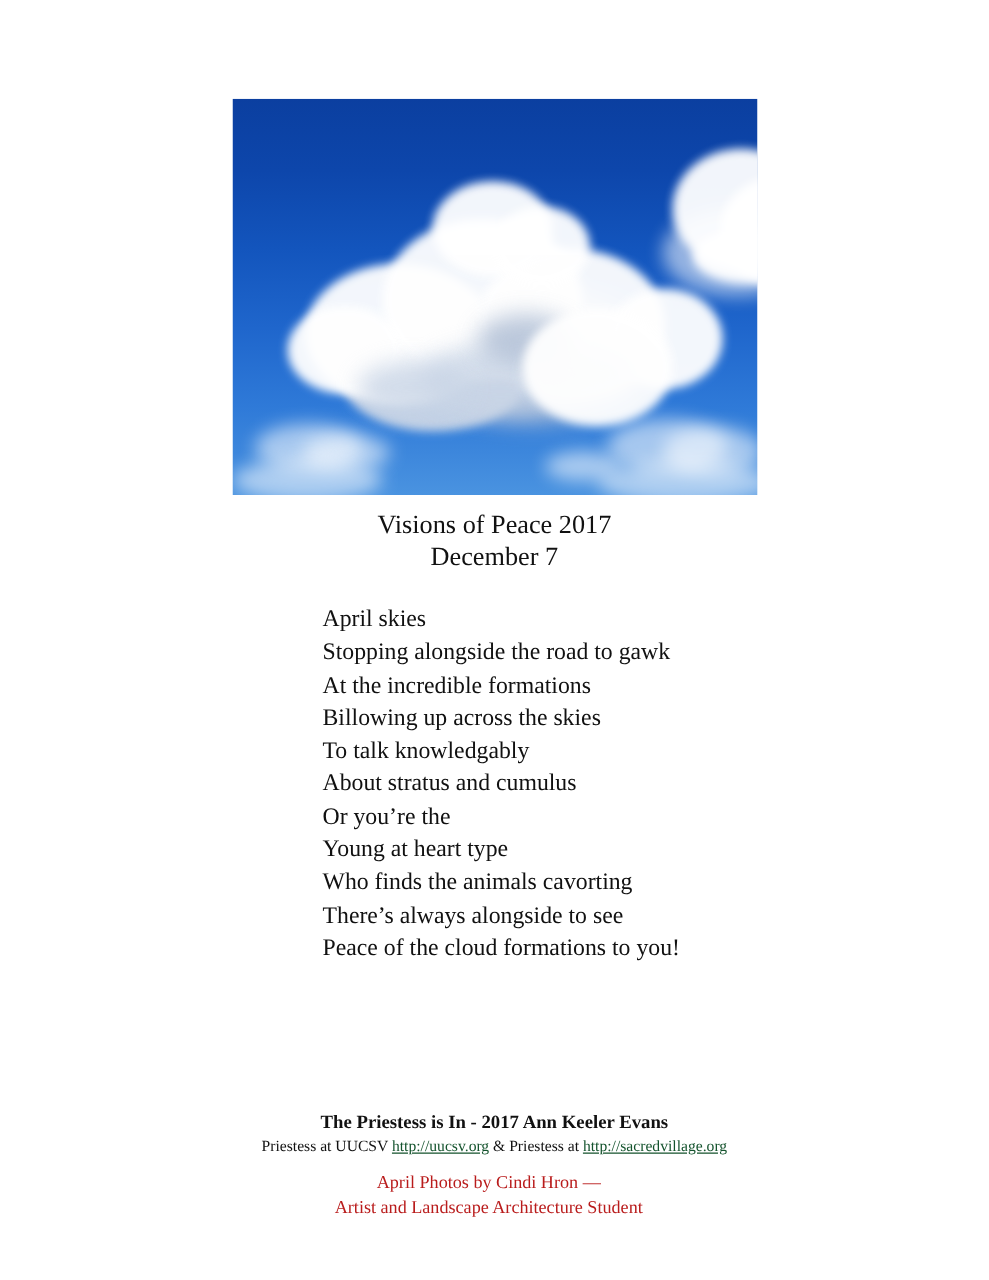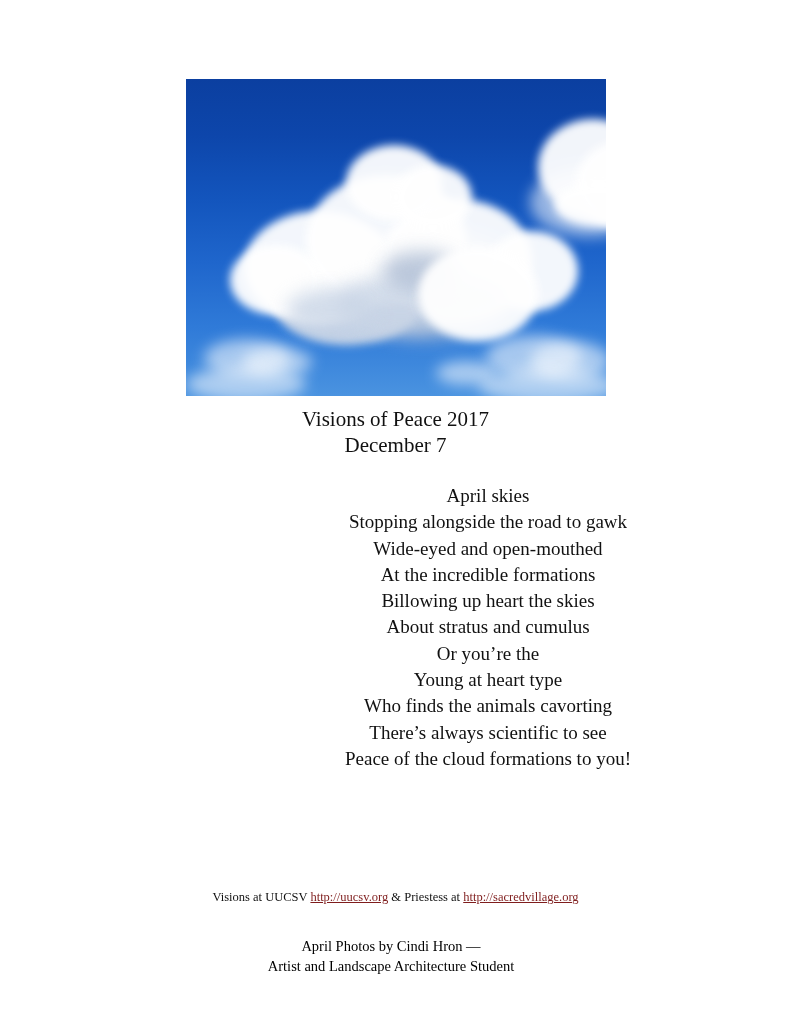--- a/index.html
+++ b/index.html
@@ -101,53 +101,53 @@
 
   .poem {
     position: absolute;
     left: 258px;
     top: 483px;
     width: 460px;
     font-size: 19px;
     line-height: 26.3px;
     color: #111111;
   }
-  .poem .line { white-space: pre; text-align: center; }
+  .poem .line { white-space: pre; }
 
   .credits {
     position: absolute;
     left: 0;
     top: 888px;
     width: 791px;
     text-align: center;
     color: #111111;
   }
   .credit-main {
     font-size: 15px;
     font-weight: bold;
     line-height: 20px;
   }
   .credit-sub {
     font-size: 12.5px;
     line-height: 18px;
   }
   .credit-sub a,
   .credit-link {
-    color: #7f1d1d;
+    color: #14532d;
     margin-top: 44px;
   }
   .photo-credit {
     position: absolute;
     left: 0;
     top: 936px;
     width: 782px;
     text-align: center;
     font-size: 14.5px;
     line-height: 20px;
-    color: #000000;
+    color: #b91c1c;
   }
 </style>
 </head>
 <body>
 
 <div class="page">
 
   <div class="photo-wrap">
     <div class="sky"></div>
 
@@ -181,33 +181,34 @@
   </div>
 
   <div class="title">
     <div>Visions of Peace 2017</div>
     <div>December 7</div>
   </div>
 
   <div class="poem">
     <div class="line">April skies</div>
     <div class="line">Stopping alongside the road to gawk</div>
-    <div class="line">Wide-eyed and open-mouthed</div>
     <div class="line">At the incredible formations</div>
-    <div class="line">Billowing up heart the skies</div>
+    <div class="line">Billowing up across the skies</div>
+    <div class="line">To talk knowledgably</div>
     <div class="line">About stratus and cumulus</div>
     <div class="line">Or you’re the</div>
     <div class="line">Young at heart type</div>
     <div class="line">Who finds the animals cavorting</div>
-    <div class="line">There’s always scientific to see</div>
+    <div class="line">There’s always alongside to see</div>
     <div class="line">Peace of the cloud formations to you!</div>
   </div>
 
   <div class="credits">
-    <div class="credit-sub"><span>Visions at UUCSV </span><a class="credit-link" href="#">http://uucsv.org</a><span> &amp; Priestess at </span><a class="credit-link" href="#">http://sacredvillage.org</a></div>
+    <div class="credit-main">The Priestess is In - 2017 Ann Keeler Evans</div>
+    <div class="credit-sub"><span>Priestess at UUCSV </span><a class="credit-link" href="#">http://uucsv.org</a><span> &amp; Priestess at </span><a class="credit-link" href="#">http://sacredvillage.org</a></div>
   </div>
 
   <div class="photo-credit">
     <div>April Photos by Cindi Hron —</div>
     <div>Artist and Landscape Architecture Student</div>
   </div>
 
 </div>
 
 </body></html>

